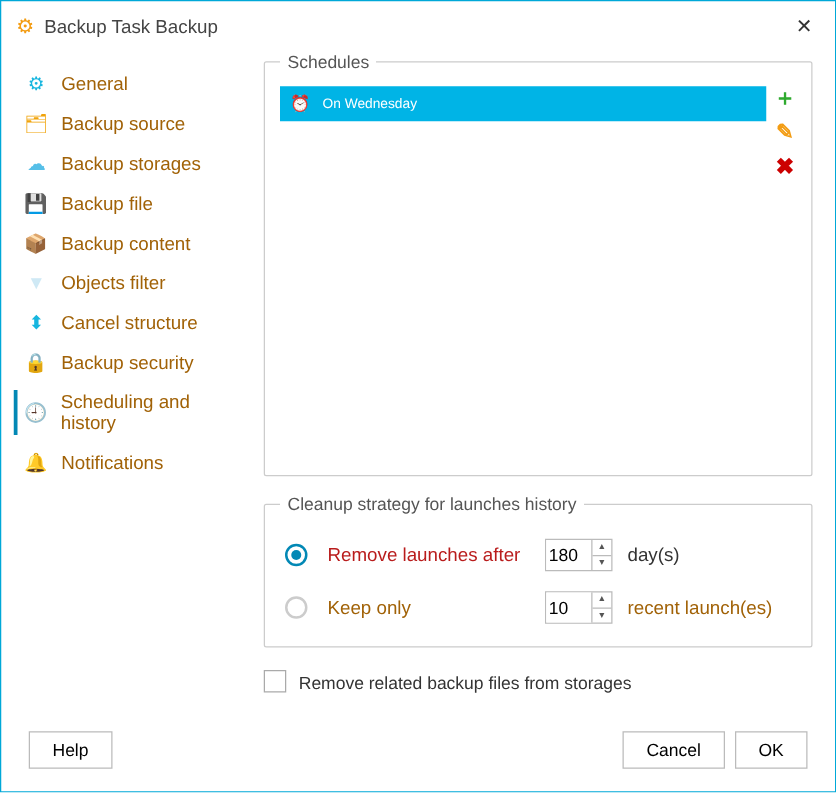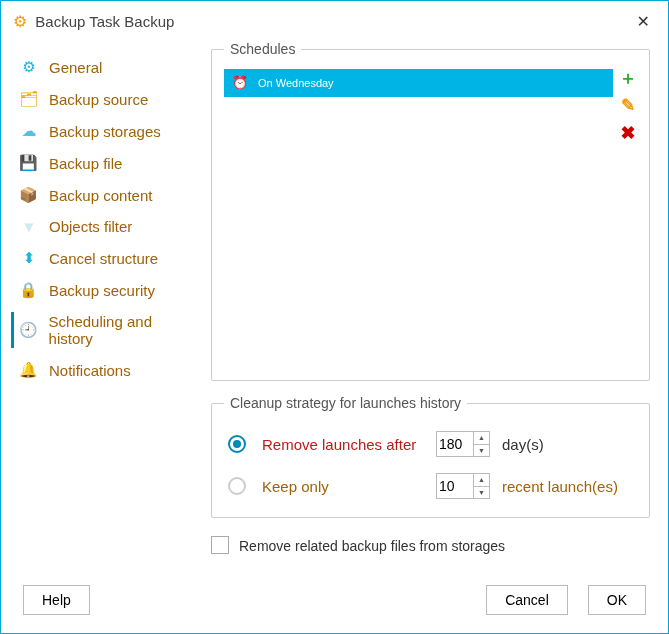--- a/index.html
+++ b/index.html
@@ -39,21 +39,21 @@
   .radio.selected::after { content: ''; width: 8px; height: 8px; background: #0288b5; border-radius: 50%; }
   .radio-label { flex: 0 0 170px; color: #b91c1c; font-size: 15px; }
   .radio-row.dim .radio-label, .radio-row.dim .suffix { color: #a16207; }
   .spinner { display: inline-flex; border: 1px solid #bbb; height: 26px; }
   .spinner input { width: 36px; border: none; text-align: left; font-size: 14px; outline: none; padding: 0 2px; }
   .spinner .arrows { display: flex; flex-direction: column; width: 16px; border-left: 1px solid #bbb; }
   .spinner .arrows span { flex: 1; display: flex; align-items: center; justify-content: center; font-size: 7px; color: #555; cursor: pointer; line-height: 1; }
   .spinner .arrows span:first-child { border-bottom: 1px solid #bbb; }
   .suffix { margin-left: 8px; font-size: 15px; text-align: center; }
   .remove-related { display: flex; align-items: flex-end; padding: 4px 0 0 0; }
-  .footer { display: flex; align-items: center; padding: 14px 22px 18px 22px; gap: 12px; }
+  .footer { display: flex; align-items: center; padding: 14px 22px 18px 22px; }
   .footer .spacer { flex: 1; }
   .btn { border: 1px solid #bbb; background: #fff; padding: 6px 18px; font-size: 14px; cursor: pointer; margin-left: 8px; min-width: 58px; text-align: center; }
   .btn.help { margin-left: 0; }
 </style>
 </head>
 <body>
 
 <div class="window">
 
   <div class="titlebar">

